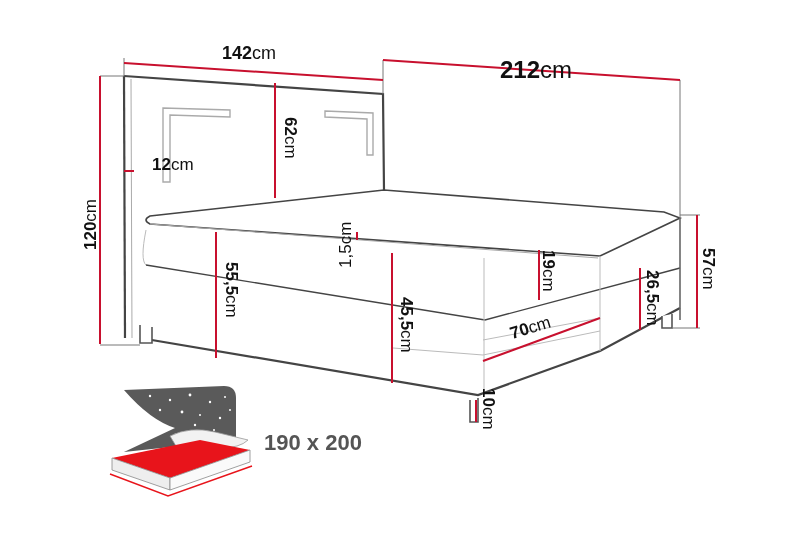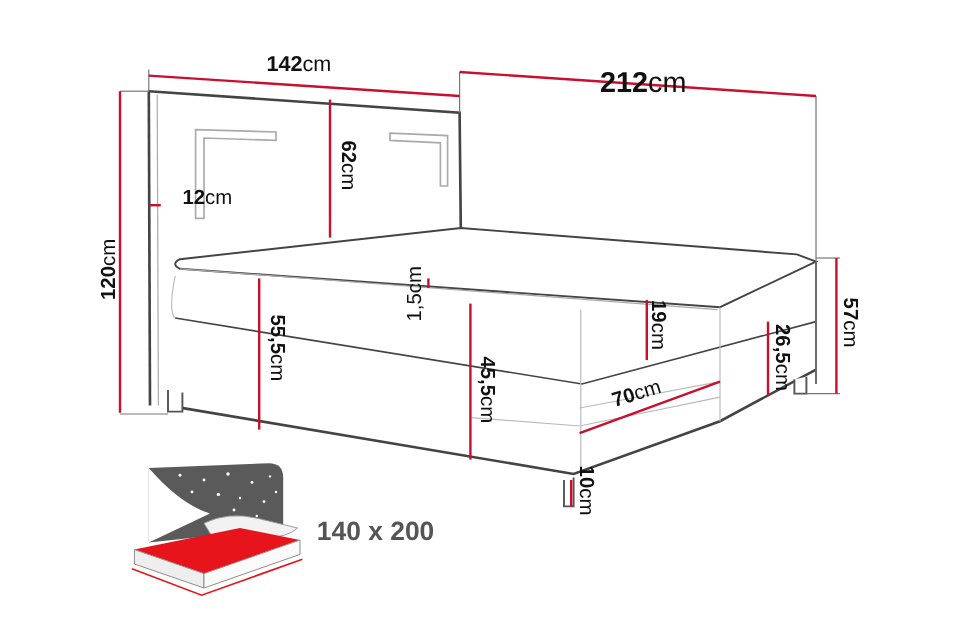--- a/index.html
+++ b/index.html
@@ -143,14 +143,14 @@
   <div class="lbl vert rot90" style="left:717px;top:248px;">
     <b>57</b><span class="unit">cm</span>
   </div>
   <div class="lbl rot-slope" style="left:513px;top:325px;">
     <b>70</b><span class="unit">cm</span>
   </div>
   <div class="lbl vert rot90" style="left:497px;top:388px;">
     <b>10</b><span class="unit">cm</span>
   </div>
 
-  <div class="size-label">140 x 200</div>
+  <div class="size-label">190 x 200</div>
 </div>
 
 </body></html>

